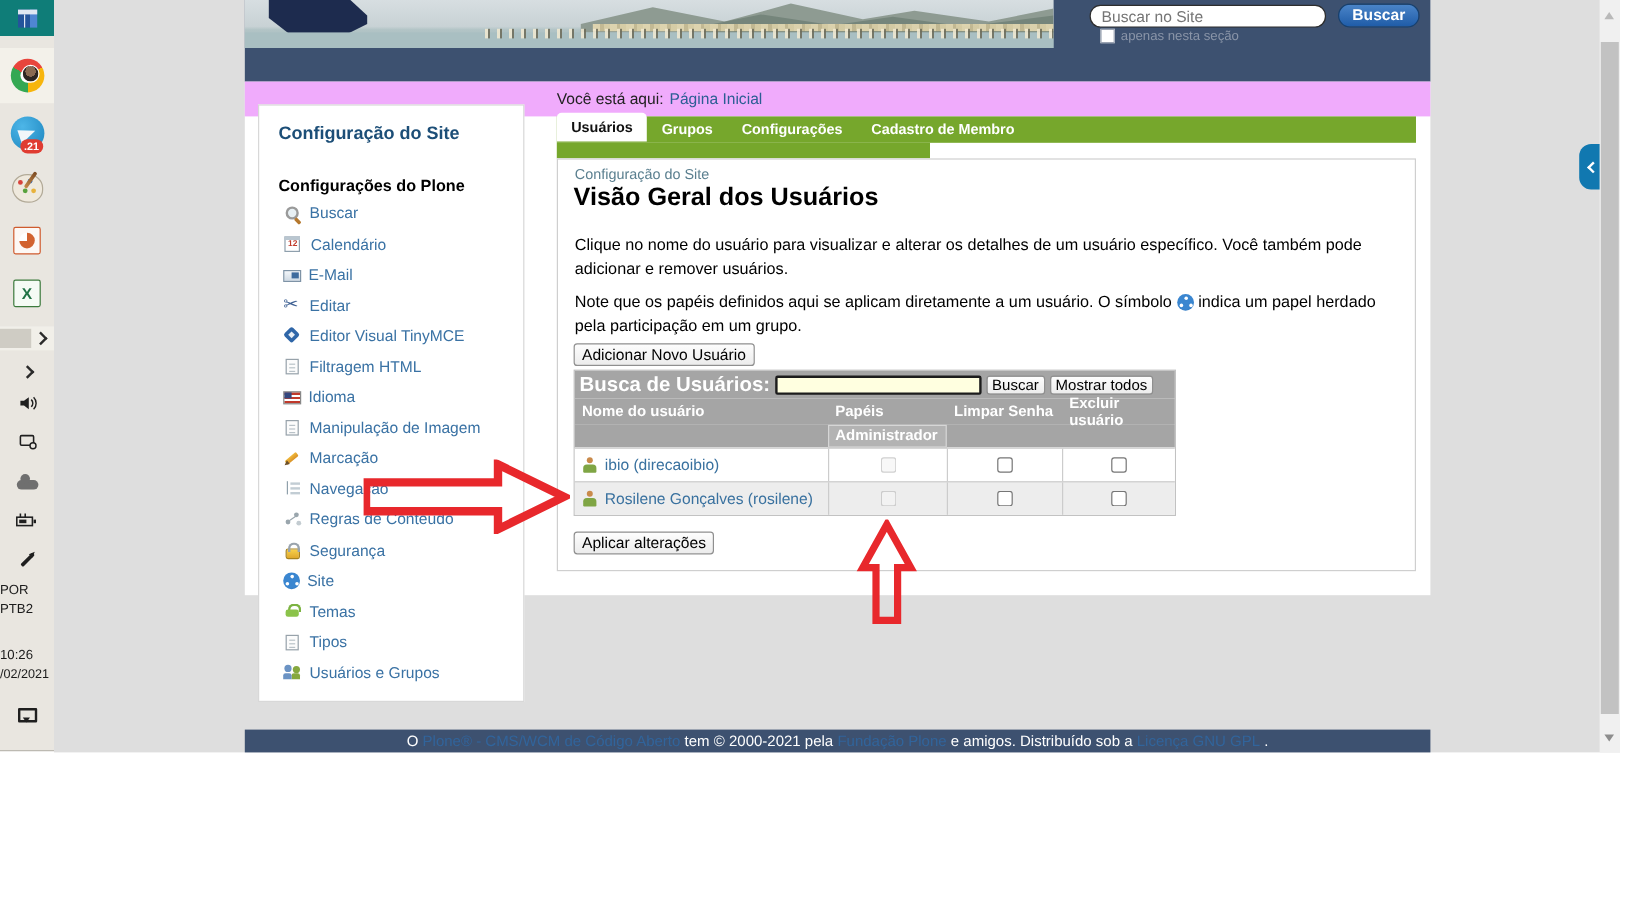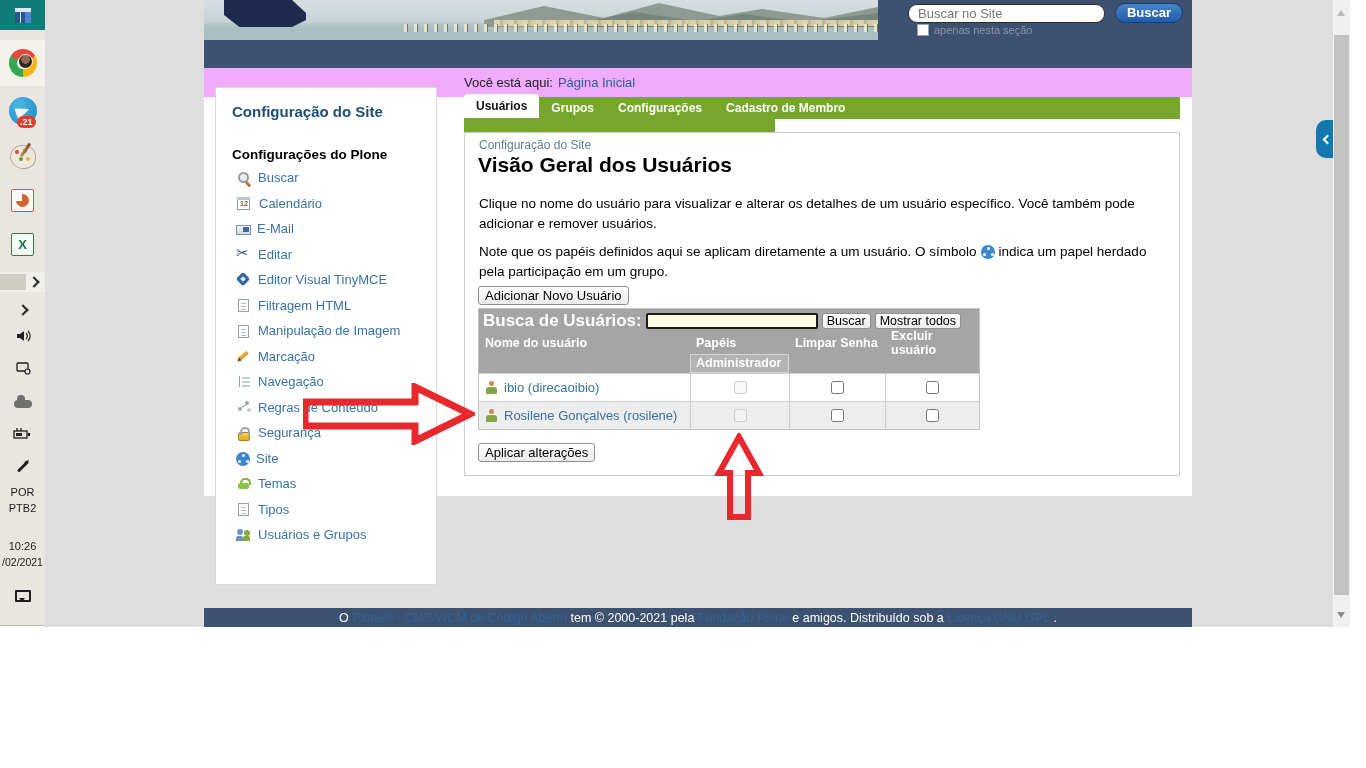--- a/index.html
+++ b/index.html
@@ -28,21 +28,21 @@
   .ppt-row{top:184px;height:32px}
   .ppt{width:23px;height:23px;background:#fdf8f5;border:1px solid #cf5b2e;border-radius:2px;position:relative}
   .ppt::before{content:"";position:absolute;left:4px;top:4px;width:13px;height:13px;border-radius:50%;background:conic-gradient(#d2622f 0 270deg,#fff 0 360deg)}
   .xls-row{top:228px;height:32px}
   .xls{width:23px;height:23px;background:#f5fbf5;border:1px solid #3c7a3c;border-radius:2px;position:relative;display:flex;align-items:center;justify-content:center;color:#217346;font-weight:bold;font-size:13px}
   .hstrip{top:272px;height:20px;background:#f1efe9;justify-content:flex-start}
   .hthumb{width:26px;height:16px;background:#cfccc4;margin-top:0}
   .chev{width:8px;height:8px;border-top:2px solid #2a2a2a;border-right:2px solid #2a2a2a;transform:rotate(45deg)}
   .chev-row{top:300px;height:20px}
   .tray{top:0;height:20px}
-  .tb-text{position:absolute;left:0;width:45px;text-align:center;font-size:11px;color:#1c1c1c}
+  .tb-text{position:absolute;left:0;width:45px;text-align:left;font-size:11px;color:#1c1c1c}
   .cloudico{width:18px;height:8px;background:#6f6f6f;border-radius:8px;position:relative;margin-top:4px}
   .cloudico::before{content:"";position:absolute;left:3px;top:-5px;width:8px;height:8px;border-radius:50%;background:#6f6f6f}
   .penico{width:14px;height:3px;background:#1f1f1f;transform:rotate(-45deg);border-radius:1px;position:relative}
   .penico::after{content:"";position:absolute;right:-4px;top:-1px;border:2.5px solid transparent;border-left:5px solid #1f1f1f}
   .bubble{width:16px;height:12px;border:2px solid #1f1f1f;border-radius:1px;position:relative}
   .bubble::after{content:"";position:absolute;left:2px;bottom:-5px;border:3px solid transparent;border-top:4px solid #1f1f1f}
 
   
   #browser-bg{position:absolute;left:45px;top:0;width:1305px;height:627px;background:#dedede}
 
@@ -275,20 +275,24 @@
         </li>
       <li>
           <span class="si diamond"></span>
           <a href="#">Editor Visual TinyMCE</a>
         </li>
       <li>
           <span class="si doc"></span>
           <a href="#">Filtragem HTML</a>
         </li>
       <li>
+          <span class="si flag"></span>
+          <a href="#">Idioma</a>
+        </li>
+      <li>
           <span class="si doc"></span>
           <a href="#">Manipulação de Imagem</a>
         </li>
       <li>
           <span class="si pencil"></span>
           <a href="#">Marcação</a>
         </li>
       <li>
           <span class="si tree"></span>
           <a href="#">Navegação</a>

